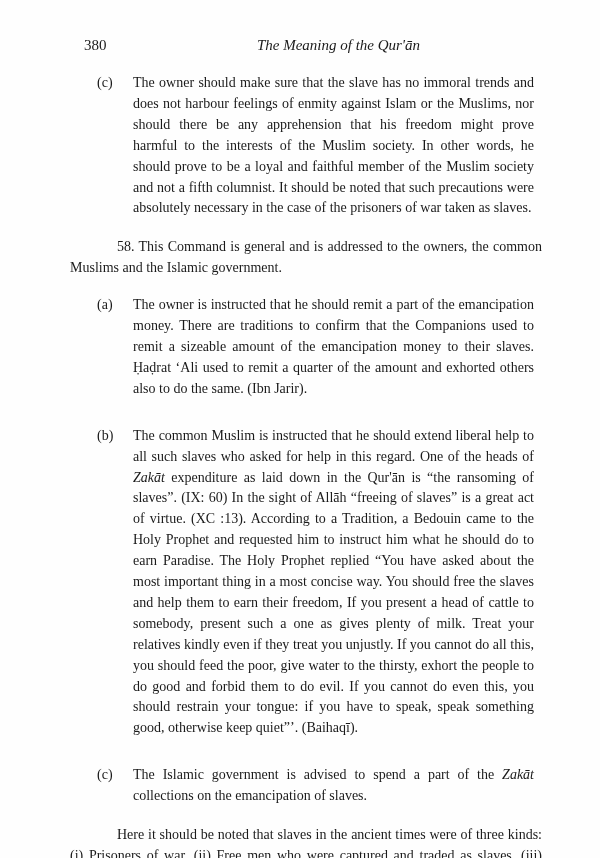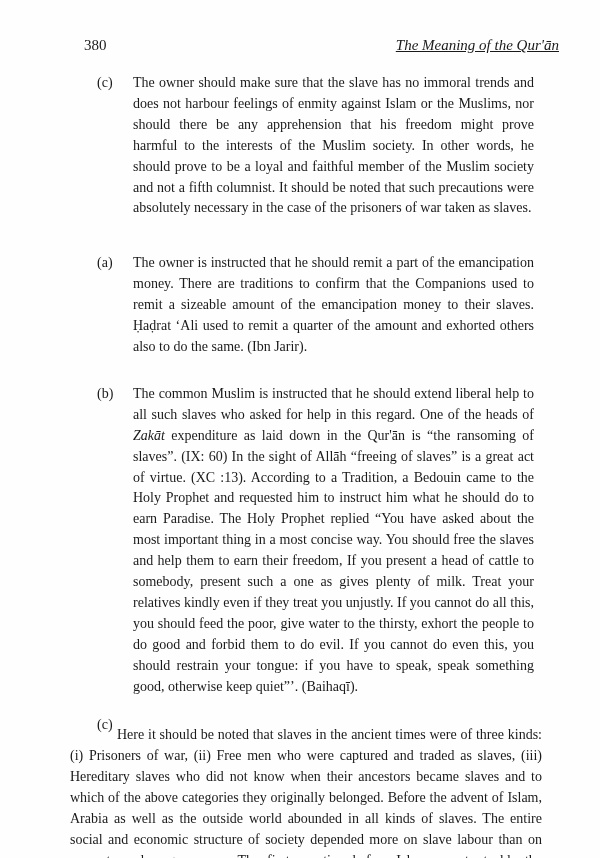--- a/index.html
+++ b/index.html
@@ -30,26 +30,25 @@
     font-size: 15px;
     margin-left: 17px;
   }
   .page-number {
     position: absolute;
     left: 0;
     top: 0;
   }
   .running-head {
     position: absolute;
-    left: 0;
+    left: 17px;
     width: 100%;
-    text-align: right;
+    text-align: center;
     font-style: italic;
     top: 0;
-    text-decoration: underline;
   }
   .body {
     position: absolute;
     left: 70px;
     top: 65px;
     width: 472px;
     font-size: 14px;
     line-height: 20.9px;
   }
   .item {
@@ -92,39 +91,41 @@
 
   <div class="body">
 
     <div class="item">
       <span class="marker">(c)</span>
       <p>The owner should make sure that the slave has no immoral trends and does not harbour feelings of enmity against Islam or the Muslims, nor should there be any apprehension that his freedom might prove harmful to the interests of the Muslim society. In other words, he should prove to be a loyal and faithful member of the Muslim society and not a fifth columnist. It should be noted that such precautions were absolutely necessary in the case of the prisoners of war taken as slaves.</p>
     </div>
 
     <div class="gap-md"></div>
 
+    <p class="para-58">58. This Command is general and is addressed to the owners, the common Muslims and the Islamic government.</p>
 
     <div class="gap-sm"></div>
 
     <div class="item">
       <span class="marker">(a)</span>
       <p>The owner is instructed that he should remit a part of the emancipation money. There are traditions to confirm that the Companions used to remit a sizeable amount of the emancipation money to their slaves. Ḥaḍrat ‘Ali used to remit a quarter of the amount and exhorted others also to do the same. (Ibn Jarir).</p>
     </div>
 
     <div class="gap-md"></div>
 
     <div class="item">
       <span class="marker">(b)</span>
       <p><span>The common Muslim is instructed that he should extend liberal help to all such slaves who asked for help in this regard. One of the heads of </span><i>Zakāt</i><span> expenditure as laid down in the Qur'ān is “the ransoming of slaves”. (IX: 60) In the sight of Allāh “freeing of slaves” is a great act of virtue. (XC :13). According to a Tradition, a Bedouin came to the Holy Prophet and requested him to instruct him what he should do to earn Paradise. The Holy Prophet replied “You have asked about the most important thing in a most concise way. You should free the slaves and help them to earn their freedom, If you present a head of cattle to somebody, present such a one as gives plenty of milk. Treat your relatives kindly even if they treat you unjustly. If you cannot do all this, you should feed the poor, give water to the thirsty, exhort the people to do good and forbid them to do evil. If you cannot do even this, you should restrain your tongue: if you have to speak, speak something good, otherwise keep quiet”’. (Baihaqī).</span></p>
     </div>
 
     <div class="gap-md"></div>
 
     <div class="item">
       <span class="marker">(c)</span>
+      <p><span>The Islamic government is advised to spend a part of the </span><i>Zakāt</i><span> collections on the emancipation of slaves.</span></p>
     </div>
 
     <div class="gap-md"></div>
 
     <p class="para">Here it should be noted that slaves in the ancient times were of three kinds: (i) Prisoners of war, (ii) Free men who were captured and traded as slaves, (iii) Hereditary slaves who did not know when their ancestors became slaves and to which of the above categories they originally belonged. Before the advent of Islam, Arabia as well as the outside world abounded in all kinds of slaves. The entire social and economic structure of society depended more on slave labour than on servants and wage-earners. The first question before Islam was to tackle the problem of the hereditary slaves, and secondly, to find a solution to the entire problem of slavery for all times to come. In tackling the first problem, Islam did</p>
 
   </div>
 </div>
 
 </body></html>

